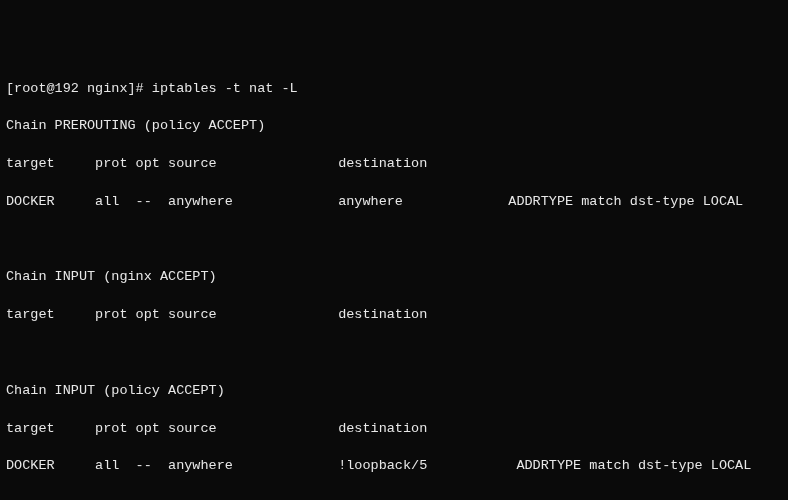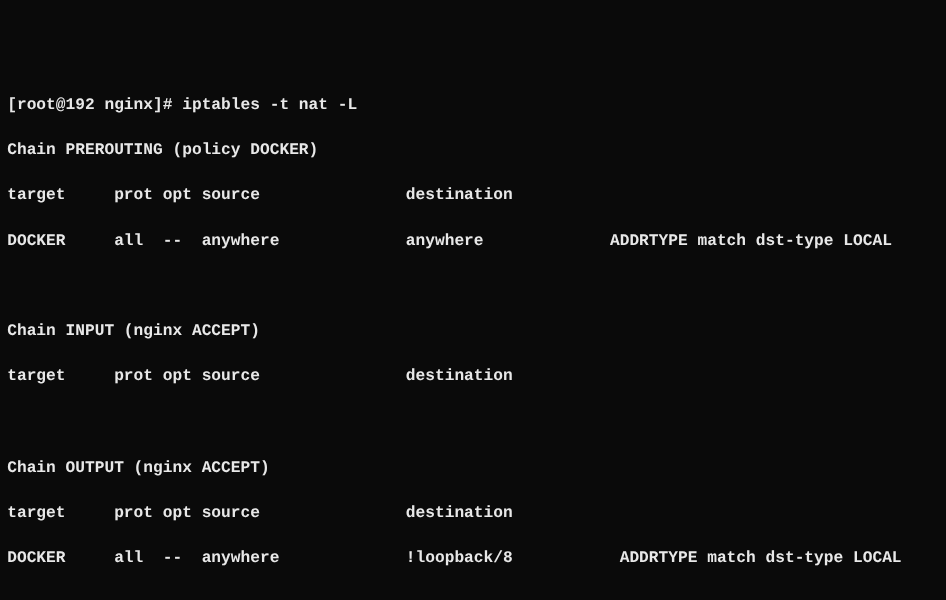--- a/index.html
+++ b/index.html
@@ -1,45 +1,45 @@
 <!DOCTYPE html>
 <html><head>
 <meta charset="utf-8">
 <style>
-  * { margin: 0; padding: 0; box-sizing: border-box; font-weight: bold; }
+  * { margin: 0; padding: 0; box-sizing: border-box; }
   body {
     background: #0a0a0a;
     color: #e8e8e8;
     font-family: "Courier New", Consolas, monospace;
     font-size: 13.5px;
     line-height: 1.4;
     padding: 4px 6px;
     width: 788px;
     height: 500px;
     overflow: hidden;
     white-space: pre;
   }
   .line { display: block; }
 </style>
 </head>
 <body>
 
 
 
 <span class="line">[root@192 nginx]# iptables -t nat -L</span>
-<span class="line">Chain PREROUTING (policy DOCKER)</span>
+<span class="line">Chain PREROUTING (policy ACCEPT)</span>
 <span class="line">target     prot opt source               destination</span>
 <span class="line">DOCKER     all  --  anywhere             anywhere             ADDRTYPE match dst-type LOCAL</span>
 <span class="line"> </span>
 <span class="line">Chain INPUT (nginx ACCEPT)</span>
 <span class="line">target     prot opt source               destination</span>
 <span class="line"> </span>
-<span class="line">Chain OUTPUT (nginx ACCEPT)</span>
+<span class="line">Chain INPUT (policy ACCEPT)</span>
 <span class="line">target     prot opt source               destination</span>
-<span class="line">DOCKER     all  --  anywhere             !loopback/8           ADDRTYPE match dst-type LOCAL</span>
+<span class="line">DOCKER     all  --  anywhere             !loopback/5           ADDRTYPE match dst-type LOCAL</span>
 <span class="line"> </span>
 
 
 
 
 
 
 
 
 

